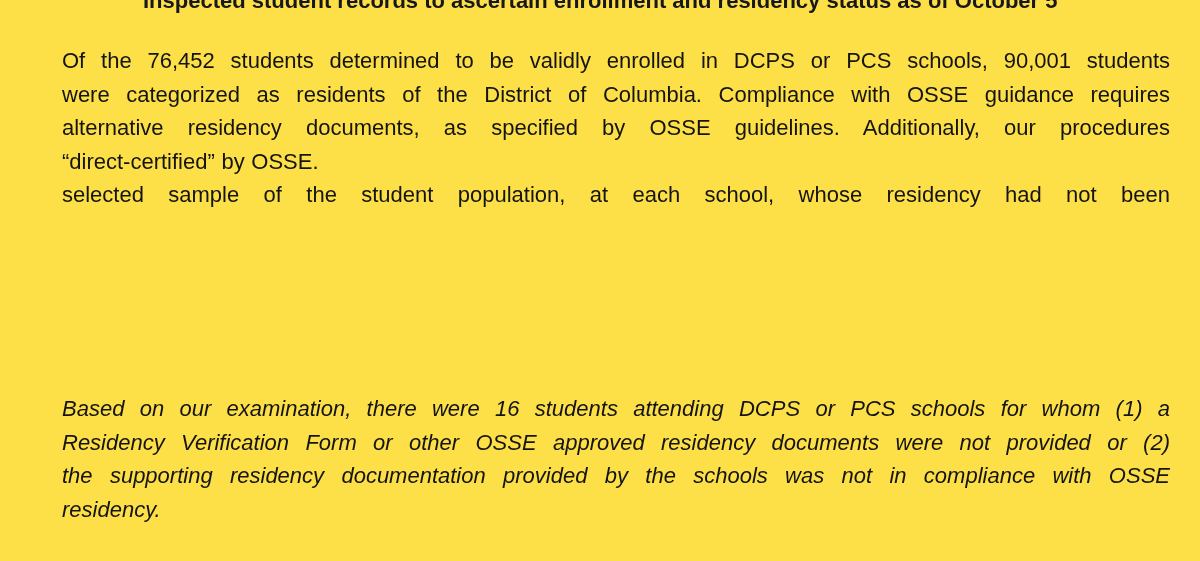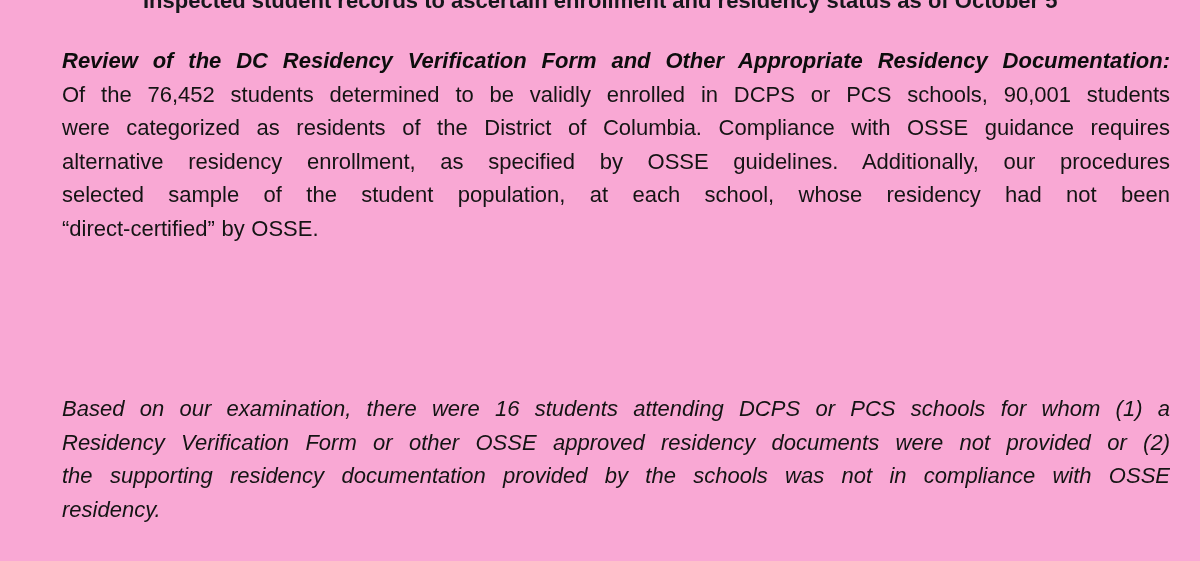--- a/index.html
+++ b/index.html
@@ -4,21 +4,21 @@
 <style>
   html, body {
     margin: 0;
     padding: 0;
     background: #ffffff;
   }
   .page {
     position: relative;
     width: 1200px;
     height: 561px;
-    background: #f9a8d4;
+    background: #fde047;
     overflow: hidden;
     font-family: "Liberation Sans", sans-serif;
     color: #141414;
   }
   
   .clipped-line {
     position: absolute;
     top: -10px;
     left: 143px;
     font-size: 22px;
@@ -52,26 +52,25 @@
   }
 </style>
 </head>
 <body>
 
 <div class="page">
 
   <div class="clipped-line">Inspected student records to ascertain enrollment and residency status as of October 5</div>
 
   <div class="para para-1">
-    <div class="line heading j">Review of the DC Residency Verification Form and Other Appropriate Residency Documentation:</div>
     <div class="line j">Of the 76,452 students determined to be validly enrolled in DCPS or PCS schools, 90,001 students</div>
     <div class="line j">were categorized as residents of the District of Columbia. Compliance with OSSE guidance requires</div>
-    <div class="line j">alternative residency enrollment, as specified by OSSE guidelines. Additionally, our procedures</div>
+    <div class="line j">alternative residency documents, as specified by OSSE guidelines. Additionally, our procedures</div>
+    <div class="line">“direct-certified” by OSSE.</div>
     <div class="line j">selected sample of the student population, at each school, whose residency had not been</div>
-    <div class="line">“direct-certified” by OSSE.</div>
   </div>
 
   <div class="para para-2">
     <div class="line j">Based on our examination, there were 16 students attending DCPS or PCS schools for whom (1) a</div>
     <div class="line j">Residency Verification Form or other OSSE approved residency documents were not provided or (2)</div>
     <div class="line j">the supporting residency documentation provided by the schools was not in compliance with OSSE</div>
     <div class="line">residency.</div>
   </div>
 
 </div>

